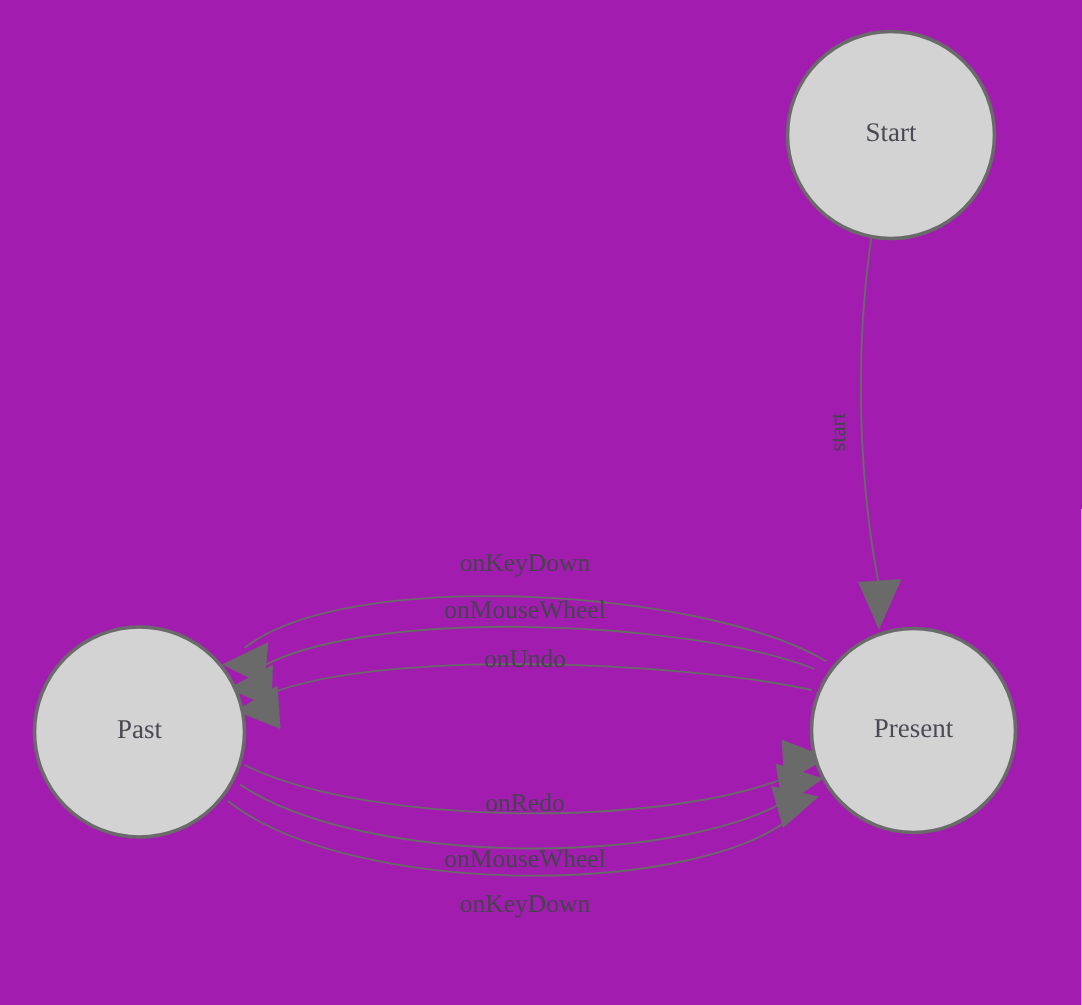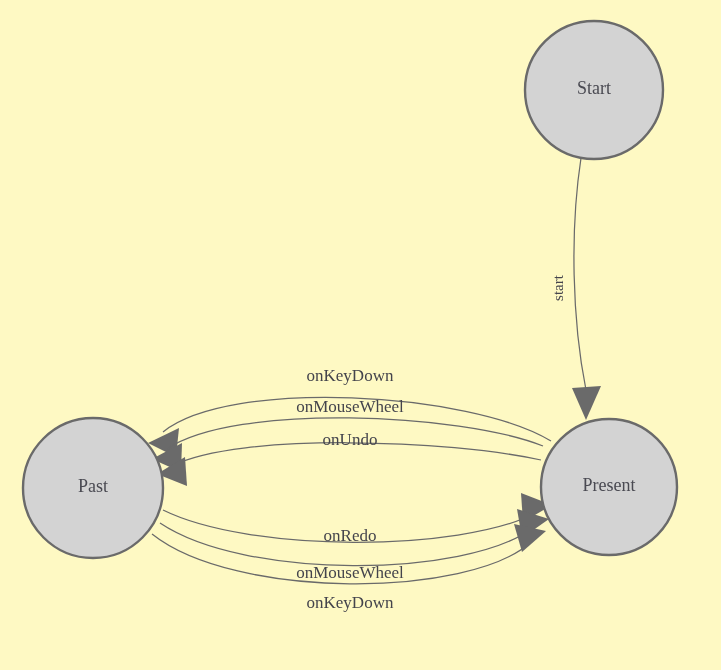--- a/index.html
+++ b/index.html
@@ -10,21 +10,21 @@
   body {
     width: 721px;
     height: 670px;
     overflow: hidden;
     font-family: "Liberation Serif", "DejaVu Serif", serif;
   }
   #diagram-root {
     position: relative;
     width: 721px;
     height: 670px;
-    background: #fef9c3;
+    background: #a21caf;
   }
   svg#state-machine-canvas {
     display: block;
     width: 721px;
     height: 670px;
   }
   .node-circle {
     fill: #d3d3d3;
     stroke: #6a6a6a;
     stroke-width: 2.4;

